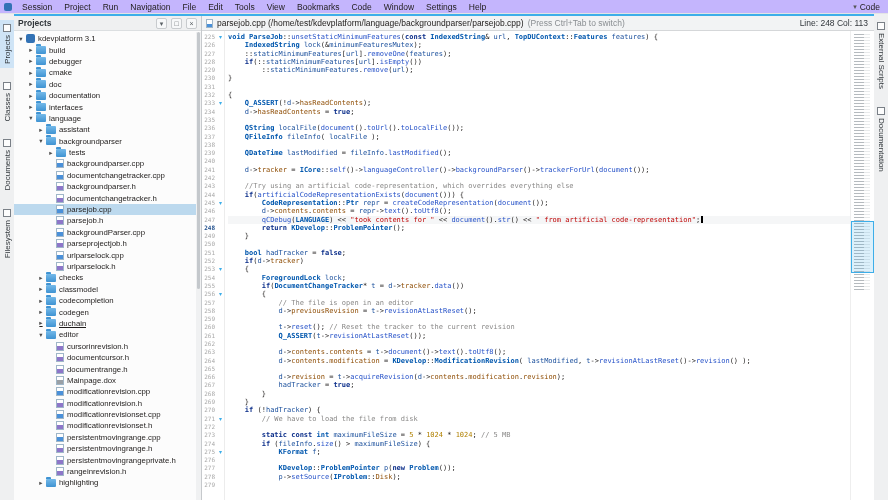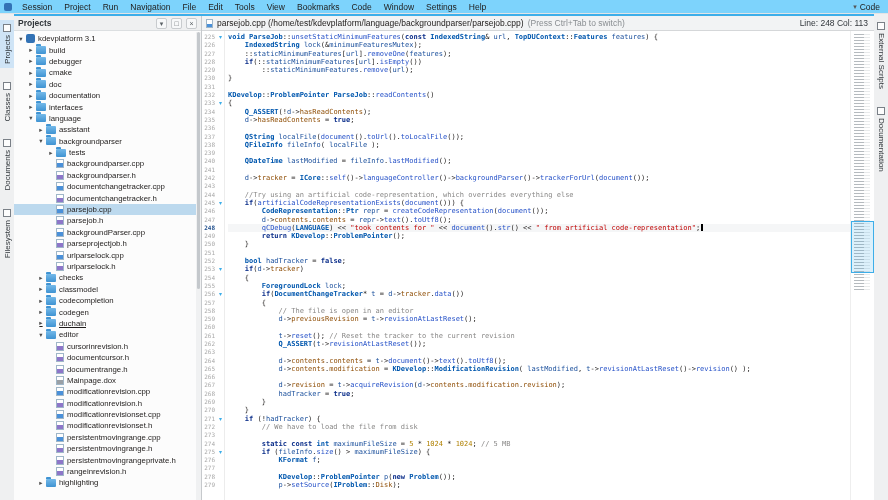--- a/index.html
+++ b/index.html
@@ -1,20 +1,20 @@
 <!DOCTYPE html>
 <html><head>
 <meta charset="utf-8">
 <style>
   html,body{margin:0;padding:0;width:888px;height:500px;overflow:hidden;
     font-family:"Liberation Sans",sans-serif;background:#eff0f1;color:#1f1c1b;}
   *{box-sizing:border-box;}
 
   
-  .menubar{display:flex;align-items:center;height:14px;background:#7dd3fc;
+  .menubar{display:flex;align-items:center;height:14px;background:#c4b5fd;
     font-size:8.5px;padding-left:3px;border-bottom:1px solid #e3e4e6;}
   .app-icon{width:8px;height:8px;background:#3272b5;border-radius:2px;margin:0 4px 0 1px;flex:none;}
   .menu-item{padding:0 6px;cursor:default;white-space:nowrap;}
   .area-switcher{margin-left:auto;display:flex;align-items:center;gap:3px;padding-right:8px;}
   .chev{font-size:7px;color:#555;}
 
   
   .lower{display:flex;height:486px;}
   .left-strip{width:14px;background:#eff0f1;display:flex;flex-direction:column;align-items:center;padding-top:6px;flex:none;}
   .right-strip{width:14px;background:#eff0f1;display:flex;flex-direction:column;align-items:center;padding-top:4px;flex:none;}
@@ -203,27 +203,27 @@
             <span class="ticon folder"></span>
             <span class="tlabel">tests</span>
           </div>
           <div class="trow" style="padding-left: 33px;">
             <span class="arrow"></span>
             <span class="ticon cpp"></span>
             <span class="tlabel">backgroundparser.cpp</span>
           </div>
           <div class="trow" style="padding-left: 33px;">
             <span class="arrow"></span>
+            <span class="ticon cpp"></span>
+            <span class="tlabel">documentchangetracker.cpp</span>
+          </div>
+          <div class="trow" style="padding-left: 33px;">
+            <span class="arrow"></span>
             <span class="ticon h"></span>
             <span class="tlabel">backgroundparser.h</span>
-          </div>
-          <div class="trow" style="padding-left: 33px;">
-            <span class="arrow"></span>
-            <span class="ticon cpp"></span>
-            <span class="tlabel">documentchangetracker.cpp</span>
           </div>
           <div class="trow" style="padding-left: 33px;">
             <span class="arrow"></span>
             <span class="ticon h"></span>
             <span class="tlabel">documentchangetracker.h</span>
           </div>
           <div class="trow selected" style="padding-left: 33px;">
             <span class="arrow"></span>
             <span class="ticon cpp"></span>
             <span class="tlabel">parsejob.cpp</span>
@@ -477,21 +477,20 @@
             <div class="fold"></div>
           </div>
         <div class="code">
             <div class="cl"><span class="s-t">void </span><span class="s-t">ParseJob</span><span class="s-p">::</span><span class="s-f">unsetStaticMinimumFeatures</span><span class="s-p">(</span><span class="s-k">const </span><span class="s-t">IndexedString</span><span class="s-p">&amp; </span><span class="s-v">url</span><span class="s-p">, </span><span class="s-t">TopDUContext</span><span class="s-p">::</span><span class="s-t">Features </span><span class="s-v">features</span><span class="s-p">) {</span></div>
             <div class="cl"><span class="s-p">    </span><span class="s-t">IndexedString </span><span class="s-v">lock</span><span class="s-p">(&amp;</span><span class="s-v">minimumFeaturesMutex</span><span class="s-p">);</span></div>
             <div class="cl"><span class="s-p">    ::</span><span class="s-v">staticMinimumFeatures</span><span class="s-p">[</span><span class="s-v">url</span><span class="s-p">].</span><span class="s-f">removeOne</span><span class="s-p">(</span><span class="s-v">features</span><span class="s-p">);</span></div>
             <div class="cl"><span class="s-p">    </span><span class="s-k">if</span><span class="s-p">(::</span><span class="s-v">staticMinimumFeatures</span><span class="s-p">[</span><span class="s-v">url</span><span class="s-p">].</span><span class="s-f">isEmpty</span><span class="s-p">())</span></div>
             <div class="cl"><span class="s-p">        ::</span><span class="s-v">staticMinimumFeatures</span><span class="s-p">.</span><span class="s-f">remove</span><span class="s-p">(</span><span class="s-v">url</span><span class="s-p">);</span></div>
             <div class="cl"><span class="s-p">}</span></div>
             <div class="cl"></div>
-            <div class="cl"><span class="s-t">KDevelop</span><span class="s-p">::</span><span class="s-t">ProblemPointer </span><span class="s-t">ParseJob</span><span class="s-p">::</span><span class="s-f">readContents</span><span class="s-p">()</span></div>
             <div class="cl"><span class="s-p">{</span></div>
             <div class="cl"><span class="s-p">    </span><span class="s-t">Q_ASSERT</span><span class="s-p">(!</span><span class="s-v">d</span><span class="s-p">-&gt;</span><span class="s-m">hasReadContents</span><span class="s-p">);</span></div>
             <div class="cl"><span class="s-p">    </span><span class="s-v">d</span><span class="s-p">-&gt;</span><span class="s-m">hasReadContents</span><span class="s-p"> = </span><span class="s-k">true</span><span class="s-p">;</span></div>
             <div class="cl"></div>
             <div class="cl"><span class="s-p">    </span><span class="s-t">QString </span><span class="s-v">localFile</span><span class="s-p">(</span><span class="s-f">document</span><span class="s-p">().</span><span class="s-f">toUrl</span><span class="s-p">().</span><span class="s-f">toLocalFile</span><span class="s-p">());</span></div>
             <div class="cl"><span class="s-p">    </span><span class="s-t">QFileInfo </span><span class="s-v">fileInfo</span><span class="s-p">( </span><span class="s-v">localFile</span><span class="s-p"> );</span></div>
             <div class="cl"></div>
             <div class="cl"><span class="s-p">    </span><span class="s-t">QDateTime </span><span class="s-v">lastModified</span><span class="s-p"> = </span><span class="s-v">fileInfo</span><span class="s-p">.</span><span class="s-f">lastModified</span><span class="s-p">();</span></div>
             <div class="cl"></div>
             <div class="cl"><span class="s-p">    </span><span class="s-v">d</span><span class="s-p">-&gt;</span><span class="s-m">tracker</span><span class="s-p"> = </span><span class="s-t">ICore</span><span class="s-p">::</span><span class="s-f">self</span><span class="s-p">()-&gt;</span><span class="s-f">languageController</span><span class="s-p">()-&gt;</span><span class="s-f">backgroundParser</span><span class="s-p">()-&gt;</span><span class="s-f">trackerForUrl</span><span class="s-p">(</span><span class="s-f">document</span><span class="s-p">());</span></div>

